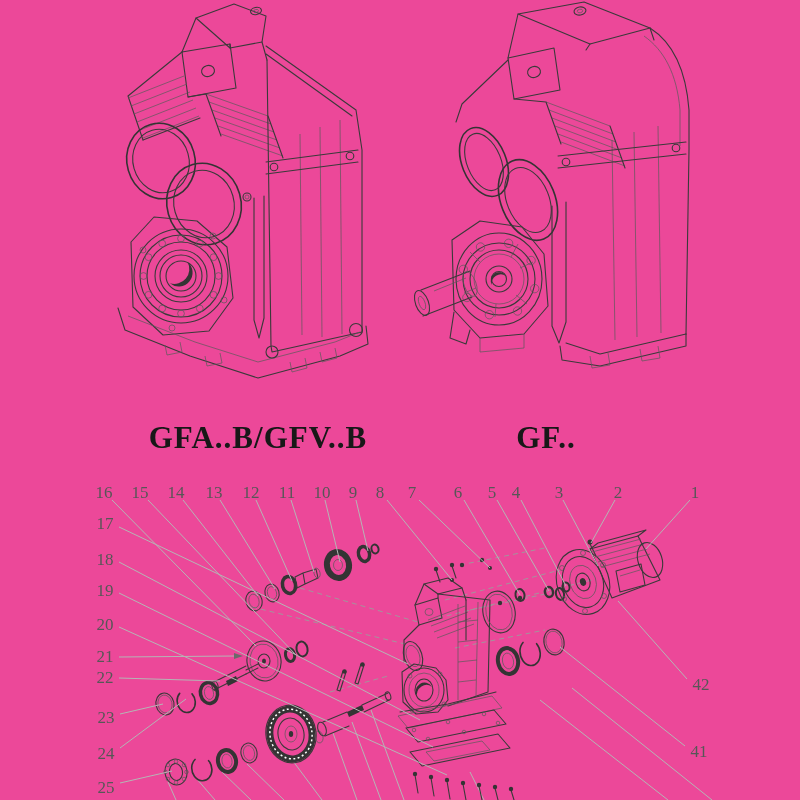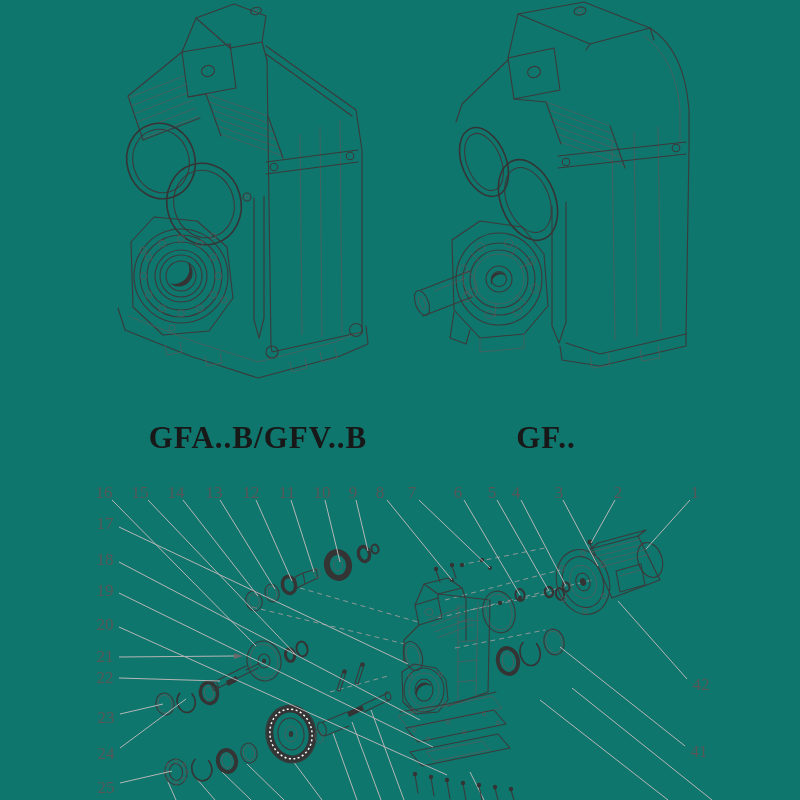--- a/index.html
+++ b/index.html
@@ -1,16 +1,16 @@
 <!DOCTYPE html>
 <html><head>
 <meta charset="utf-8">
 <style>
   html,body{margin:0;padding:0;background:#ffffff;}
-  #page{position:relative;width:800px;height:800px;background:#0f766e;overflow:hidden;
+  #page{position:relative;width:800px;height:800px;background:#ec4899;overflow:hidden;
         font-family:"Liberation Serif",serif;}
   svg{position:absolute;left:0;top:0;}
   .ln{stroke:#3a3a3a;fill:none;stroke-width:1.1;stroke-linecap:round;stroke-linejoin:round;}
   .thk{stroke:#343434;fill:none;stroke-width:1.6;stroke-linecap:round;stroke-linejoin:round;}
   .thin{stroke:#5a5a5a;fill:none;stroke-width:0.7;}
   .darkring{stroke:#343434;fill:none;}
   .dark{fill:#343434;stroke:none;}
   .leader{stroke:#b5b5b5;stroke-width:1;fill:none;}
   .dash{stroke:#9c9c9c;stroke-width:0.9;fill:none;stroke-dasharray:5 4;}
   .callout-text{font-family:"Liberation Serif",serif;font-size:17px;fill:#575757;}

